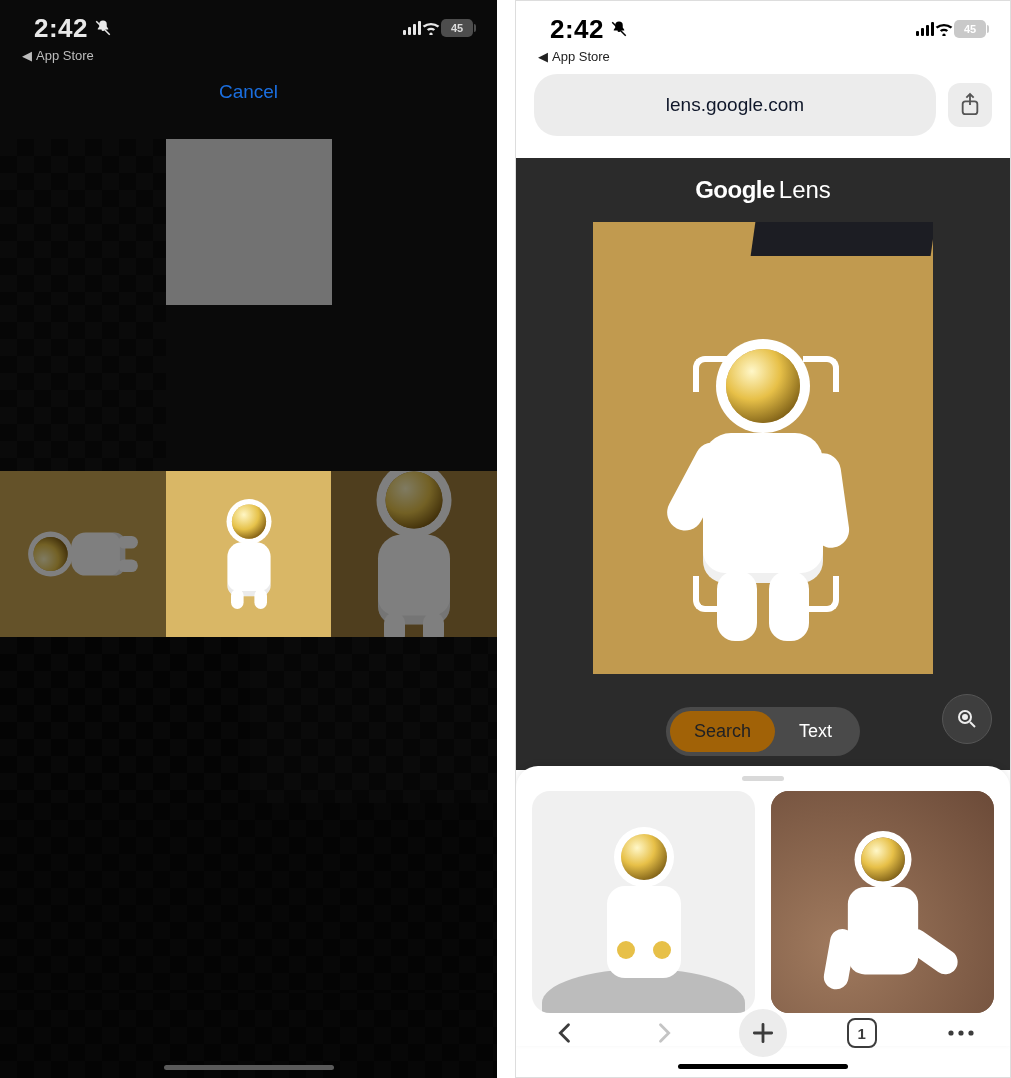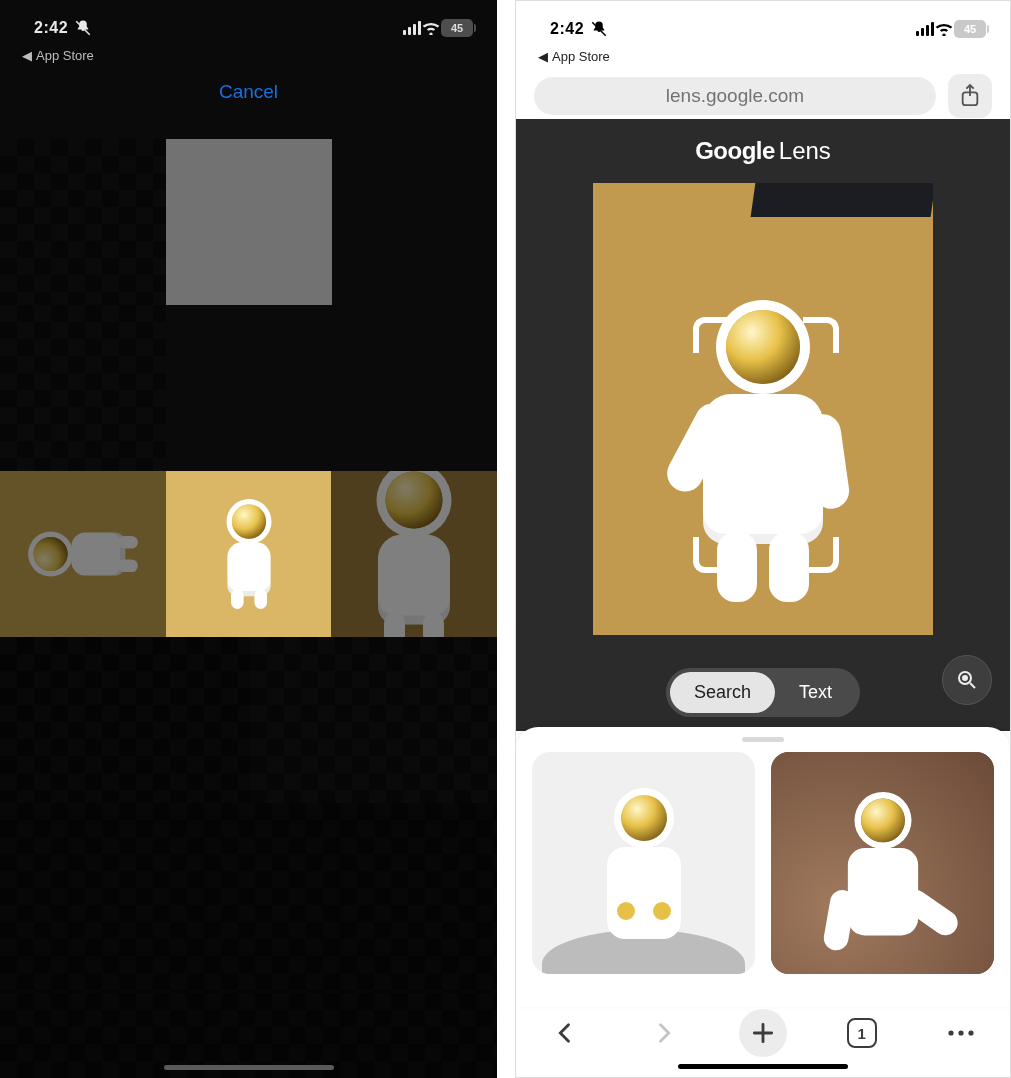--- a/index.html
+++ b/index.html
@@ -23,21 +23,21 @@
   
   .statusbar {
     height: 52px;
     display: flex;
     align-items: center;
     justify-content: space-between;
     padding: 4px 24px 0 34px;
     font-weight: 600;
   }
   .left .statusbar { color: #e8e8e8; }
-  .statusbar .time { font-size: 16px; letter-spacing: 0.5px; display:flex; align-items:center; gap:6px;}
+  .statusbar .time { font-size: 26px; letter-spacing: 0.5px; display:flex; align-items:center; gap:6px;}
   .statusbar .right-icons { display:flex; align-items:center; gap:0; }
   .bell-slash { width:18px; height:18px; display:inline-block; }
   .cell-bars { display:inline-flex; align-items:flex-end; gap:2px; height:14px;}
   .cell-bars span{display:inline-block; width:3px; background:currentColor; border-radius:1px;}
   .cell-bars span:nth-child(1){height:5px}
   .cell-bars span:nth-child(2){height:8px}
   .cell-bars span:nth-child(3){height:11px}
   .cell-bars span:nth-child(4){height:14px}
   .wifi-icon{width:20px;height:16px;}
   .battery{
@@ -127,31 +127,31 @@
     width:170px;height:5px;border-radius:3px;
   }
   .left .home-indicator{background:#5a5a5a;}
   .right .home-indicator{background:#000;}
 
   
   .urlbar-row{
     display:flex; align-items:center; gap:12px; padding:10px 18px 0;
   }
   .urlbar{
-    flex:1; height:38px; background:#ececec; border-radius:23px;
+    flex:1; height:62px; background:#ececec; border-radius:23px;
     display:flex; align-items:center; justify-content:center;
-    color:#737373; font-size:19px;
+    color:#0f172a; font-size:19px;
   }
   .sharebtn{
     width:44px;height:44px;background:#ececec;border-radius:12px;
     display:flex;align-items:center;justify-content:center;color:#666;
   }
   
   .lens-area{
-    margin-top:1px; background:#2b2b2b; color:#fff;
+    margin-top:22px; background:#2b2b2b; color:#fff;
     padding-top:18px; position:relative;
     height:612px;
   }
   .lens-logo{ text-align:center; font-size:24px; }
   .lens-logo .g{ font-weight:700; letter-spacing:-0.5px;}
   .lens-logo .l{ font-weight:300; margin-left:4px;}
   .lens-image{
     width:340px; height:452px; margin:18px auto 0;
     background:#c19a4f; position:relative; overflow:hidden;
   }
@@ -191,21 +191,21 @@
     display:flex;align-items:center;justify-content:center;color:#eee;
   }
 
   .mode-pill{
     position:absolute; left:50%; bottom:14px; transform:translateX(-50%);
     background:#4a4a4a; border-radius:26px; display:flex; padding:4px;
   }
   .mode-pill .m{
     padding:10px 24px; color:#fff; font-size:18px; border-radius:22px;
   }
-  .mode-pill .m.active{ background:#e5e5e5; color:#202124; font-weight:500;text-align:right;}
+  .mode-pill .m.active{ background:#a16207; color:#202124; font-weight:500;text-align:right;}
 
   
   .results{
     background:#fff; border-radius:22px 22px 0 0;
     margin-top:-4px; padding:10px 16px 0; height:280px;
     box-shadow:0 -2px 6px rgba(0,0,0,.08);
     position:relative;
   }
   .grab{width:42px;height:5px;background:#d9d9d9;border-radius:3px;margin:0 auto 10px;}
   .cards{display:flex;gap:16px;}

